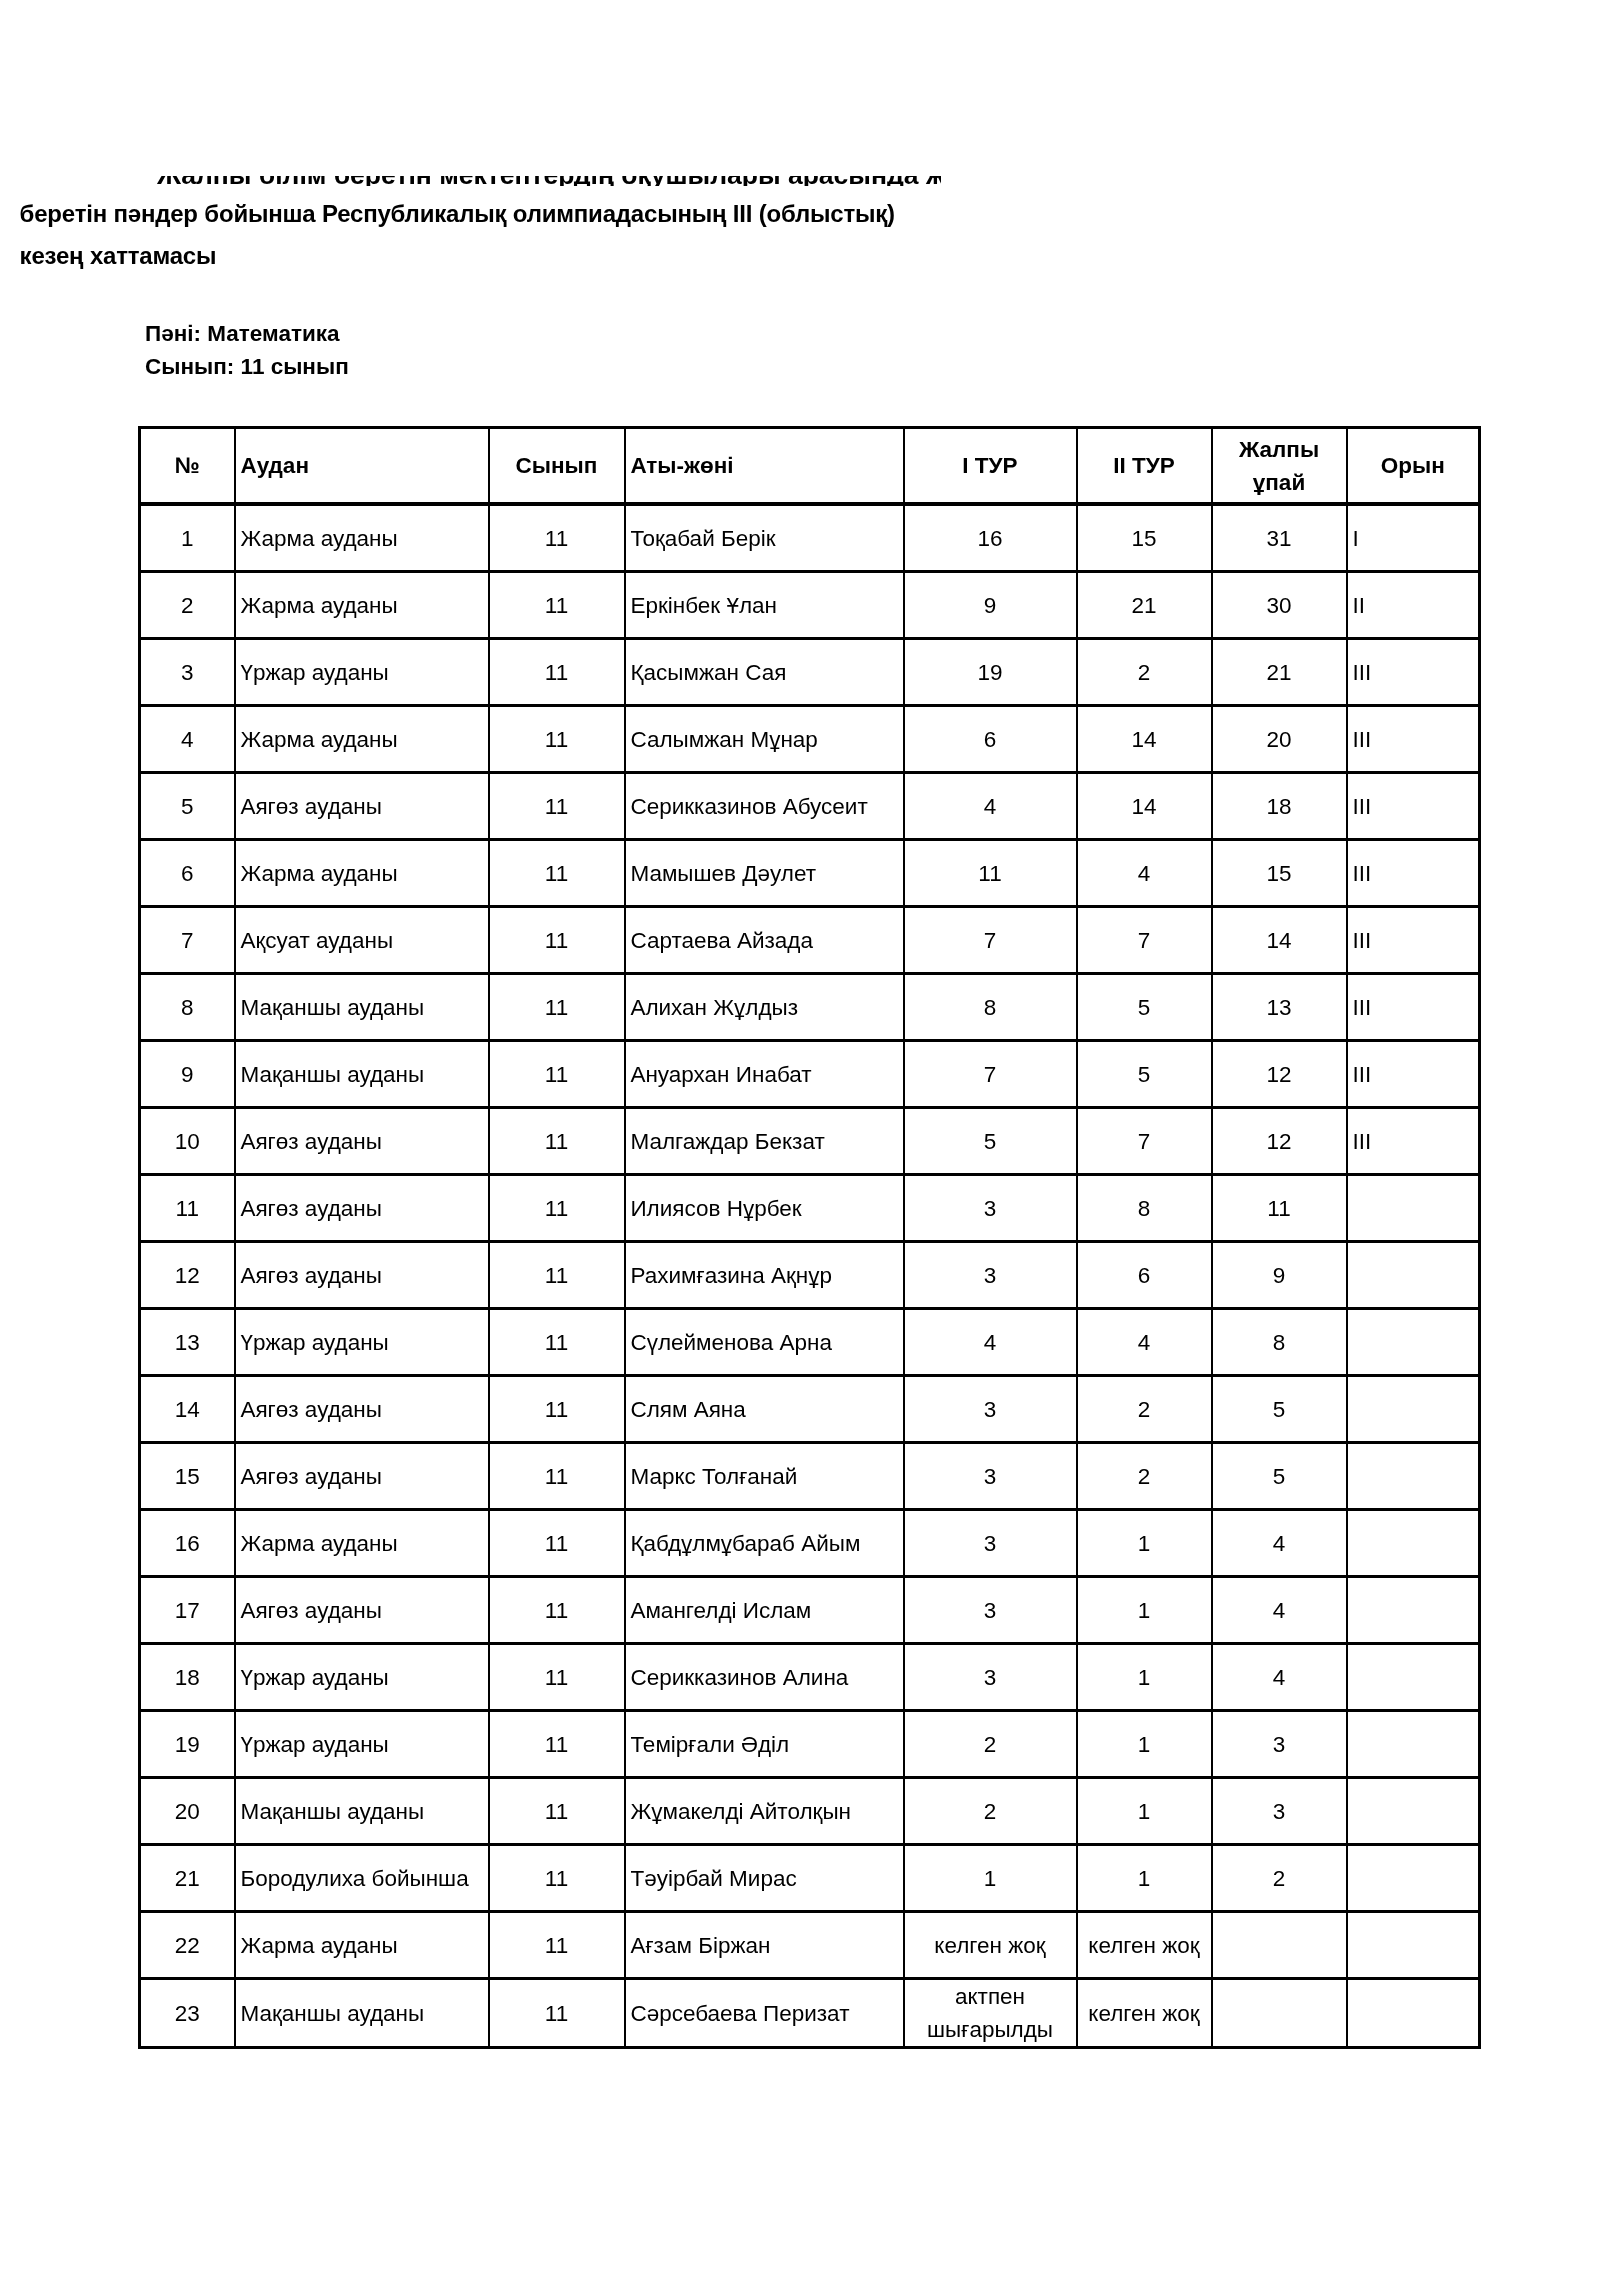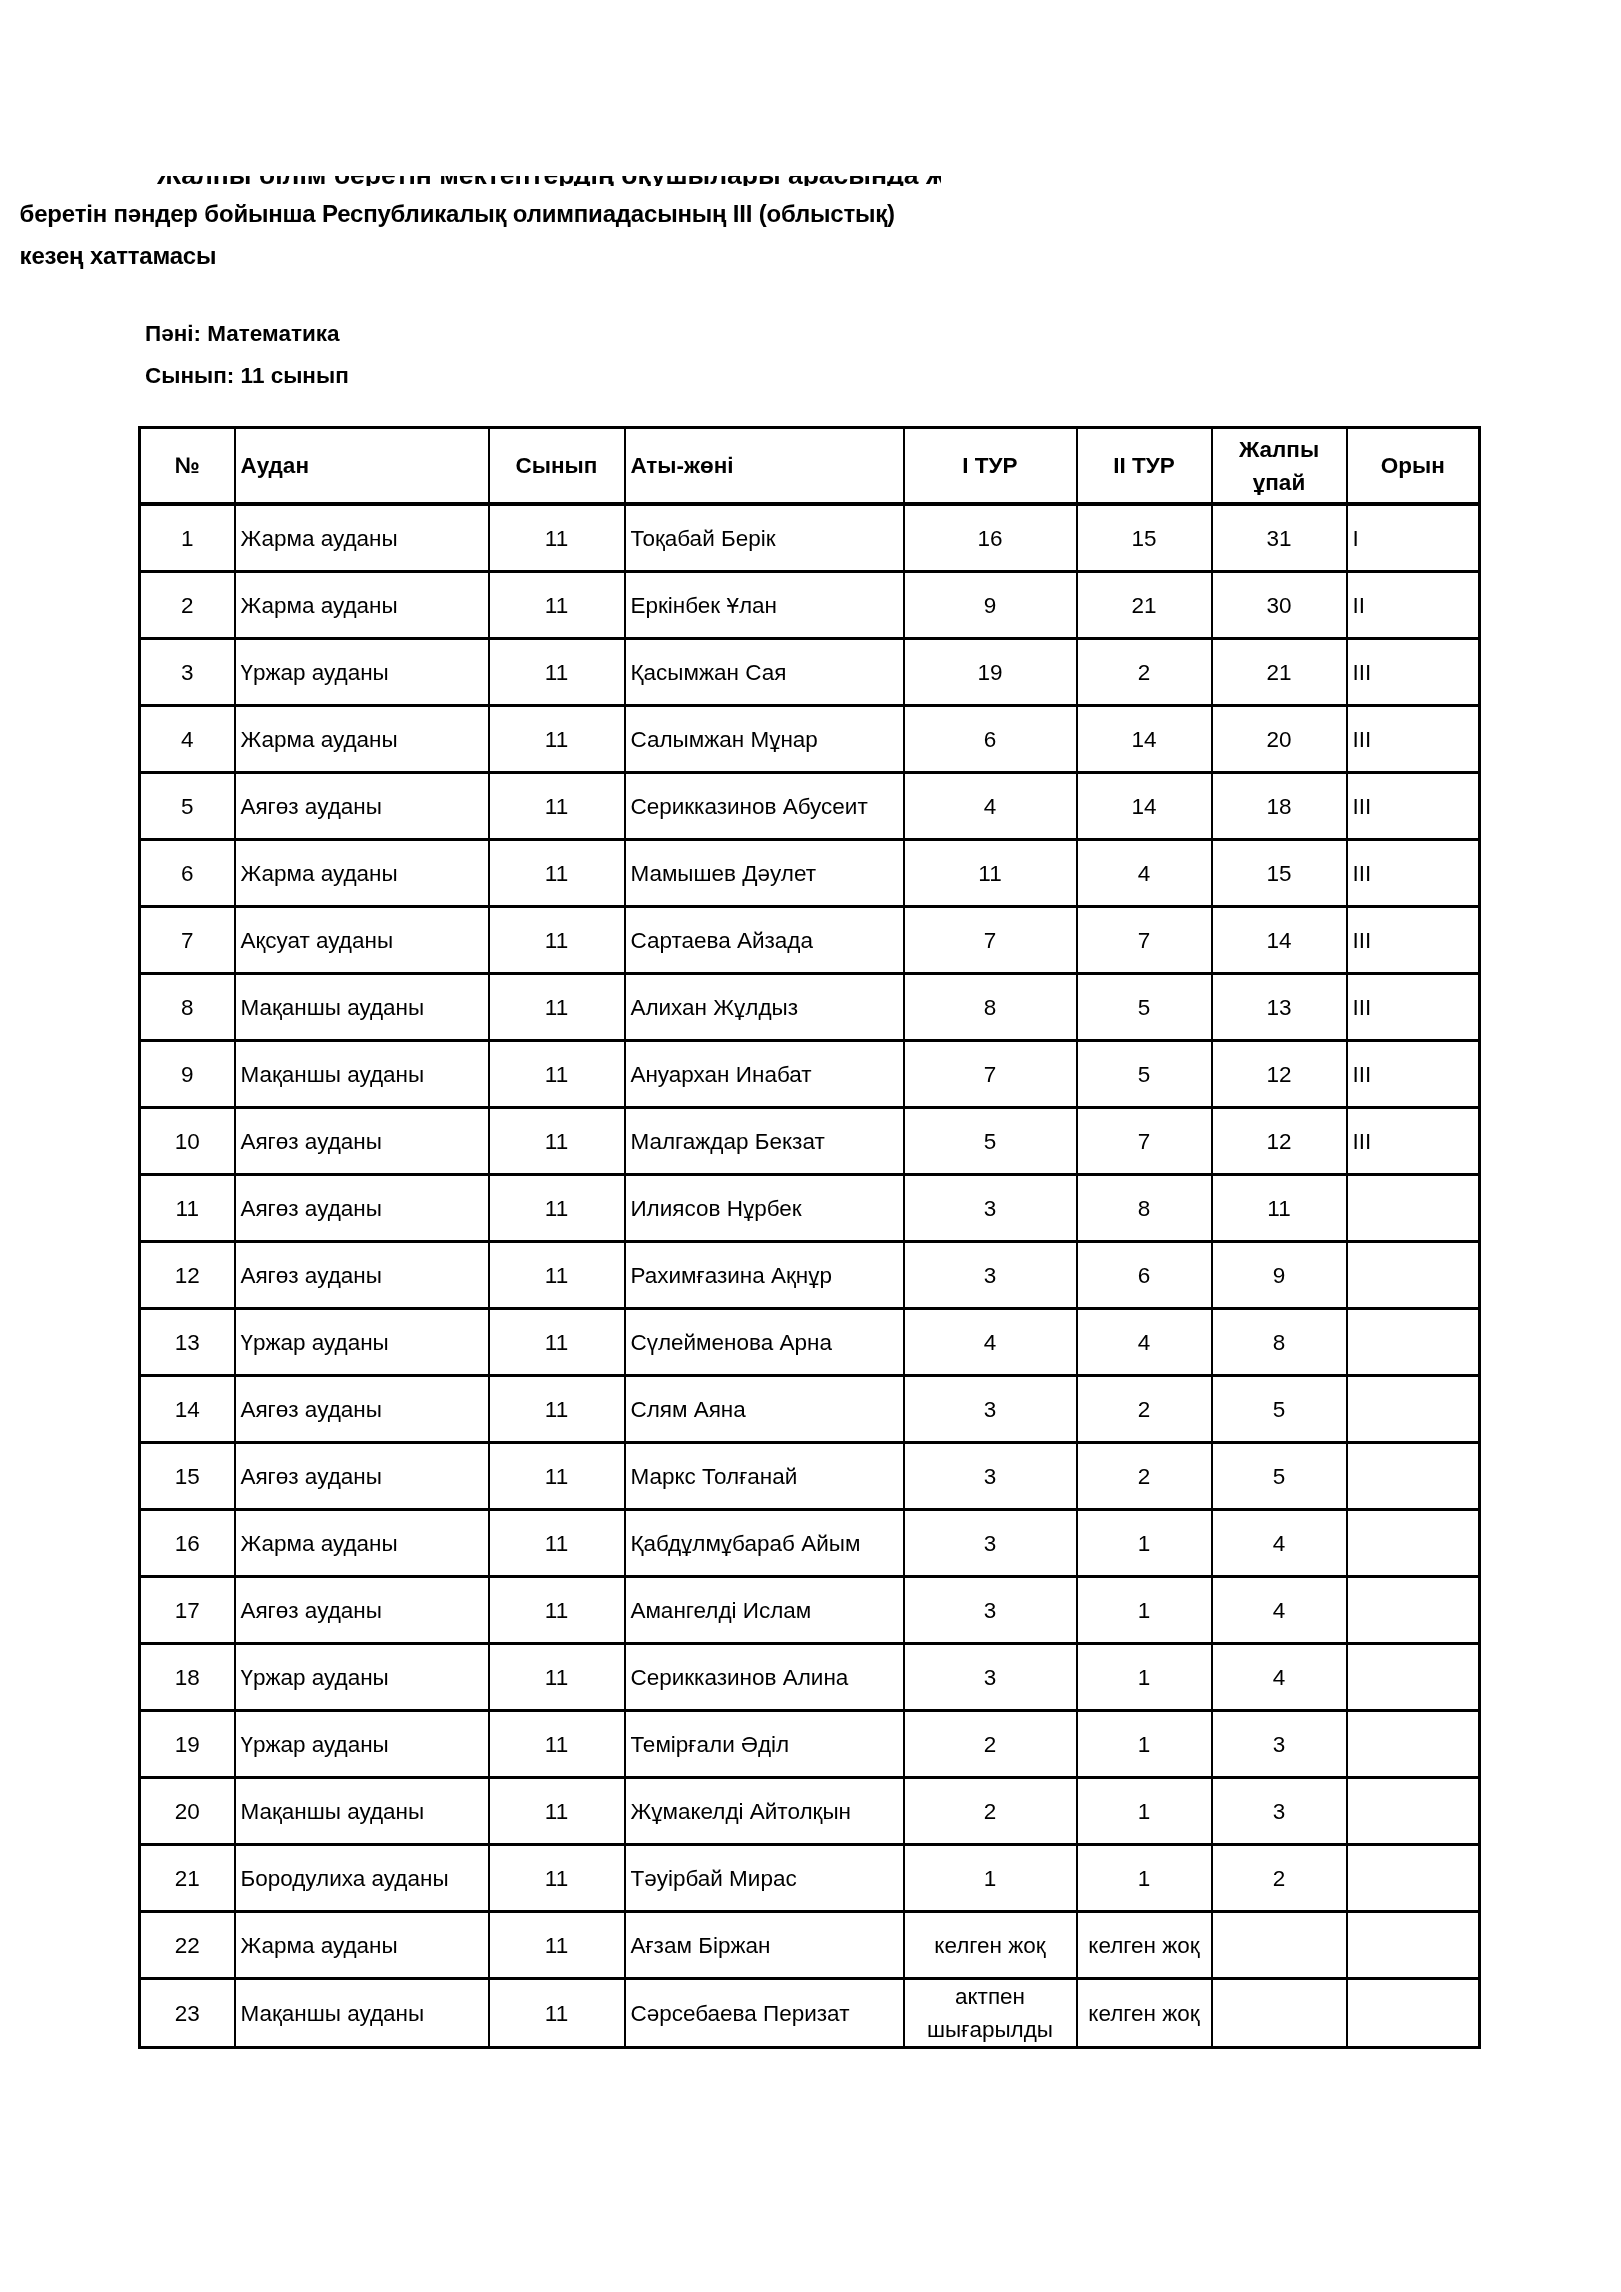--- a/index.html
+++ b/index.html
@@ -18,21 +18,21 @@
   .title {
     position: absolute; left: 0; width: 1451px; 
     font-size: 24px; font-weight: bold; letter-spacing: -0.2px;
   }
   .title.l1 { top: 200px; left: 19.6px; width: 1196px; }
   .title.l2 { top: 242px; left: 19.6px; width: 1196px; }
   .meta {
     position: absolute; left: 145px; font-size: 22.5px; font-weight: bold;
   }
   .meta.subject { top: 321px; }
-  .meta.grade { top: 363px; }
+  .meta.grade { top: 354px; }
   table.results {
     position: absolute; left: 138px; top: 426px;
     border-collapse: collapse; table-layout: fixed;
     width: 1341px;
   }
   table.results th, table.results td {
     border: 2px solid #000; padding: 0 5.9px; font-size: 22.5px;
     overflow: hidden; line-height: 33px;
   }
   table.results tr.head th { height: 73px; font-weight: bold; }
@@ -275,21 +275,21 @@
         <td class="l">Мақаншы ауданы</td>
         <td class="c">11</td>
         <td class="l">Жұмакелді Айтолқын</td>
         <td class="c">2</td>
         <td class="c">1</td>
         <td class="c">3</td>
         <td class="l"></td>
       </tr>
       <tr class="row">
         <td class="c">21</td>
-        <td class="l">Бородулиха ауданы</td>
+        <td class="l">Бородулиха бойынша</td>
         <td class="c">11</td>
         <td class="l">Тәуірбай Мирас</td>
         <td class="c">1</td>
         <td class="c">1</td>
         <td class="c">2</td>
         <td class="l"></td>
       </tr>
       <tr class="row">
         <td class="c">22</td>
         <td class="l">Жарма ауданы</td>

